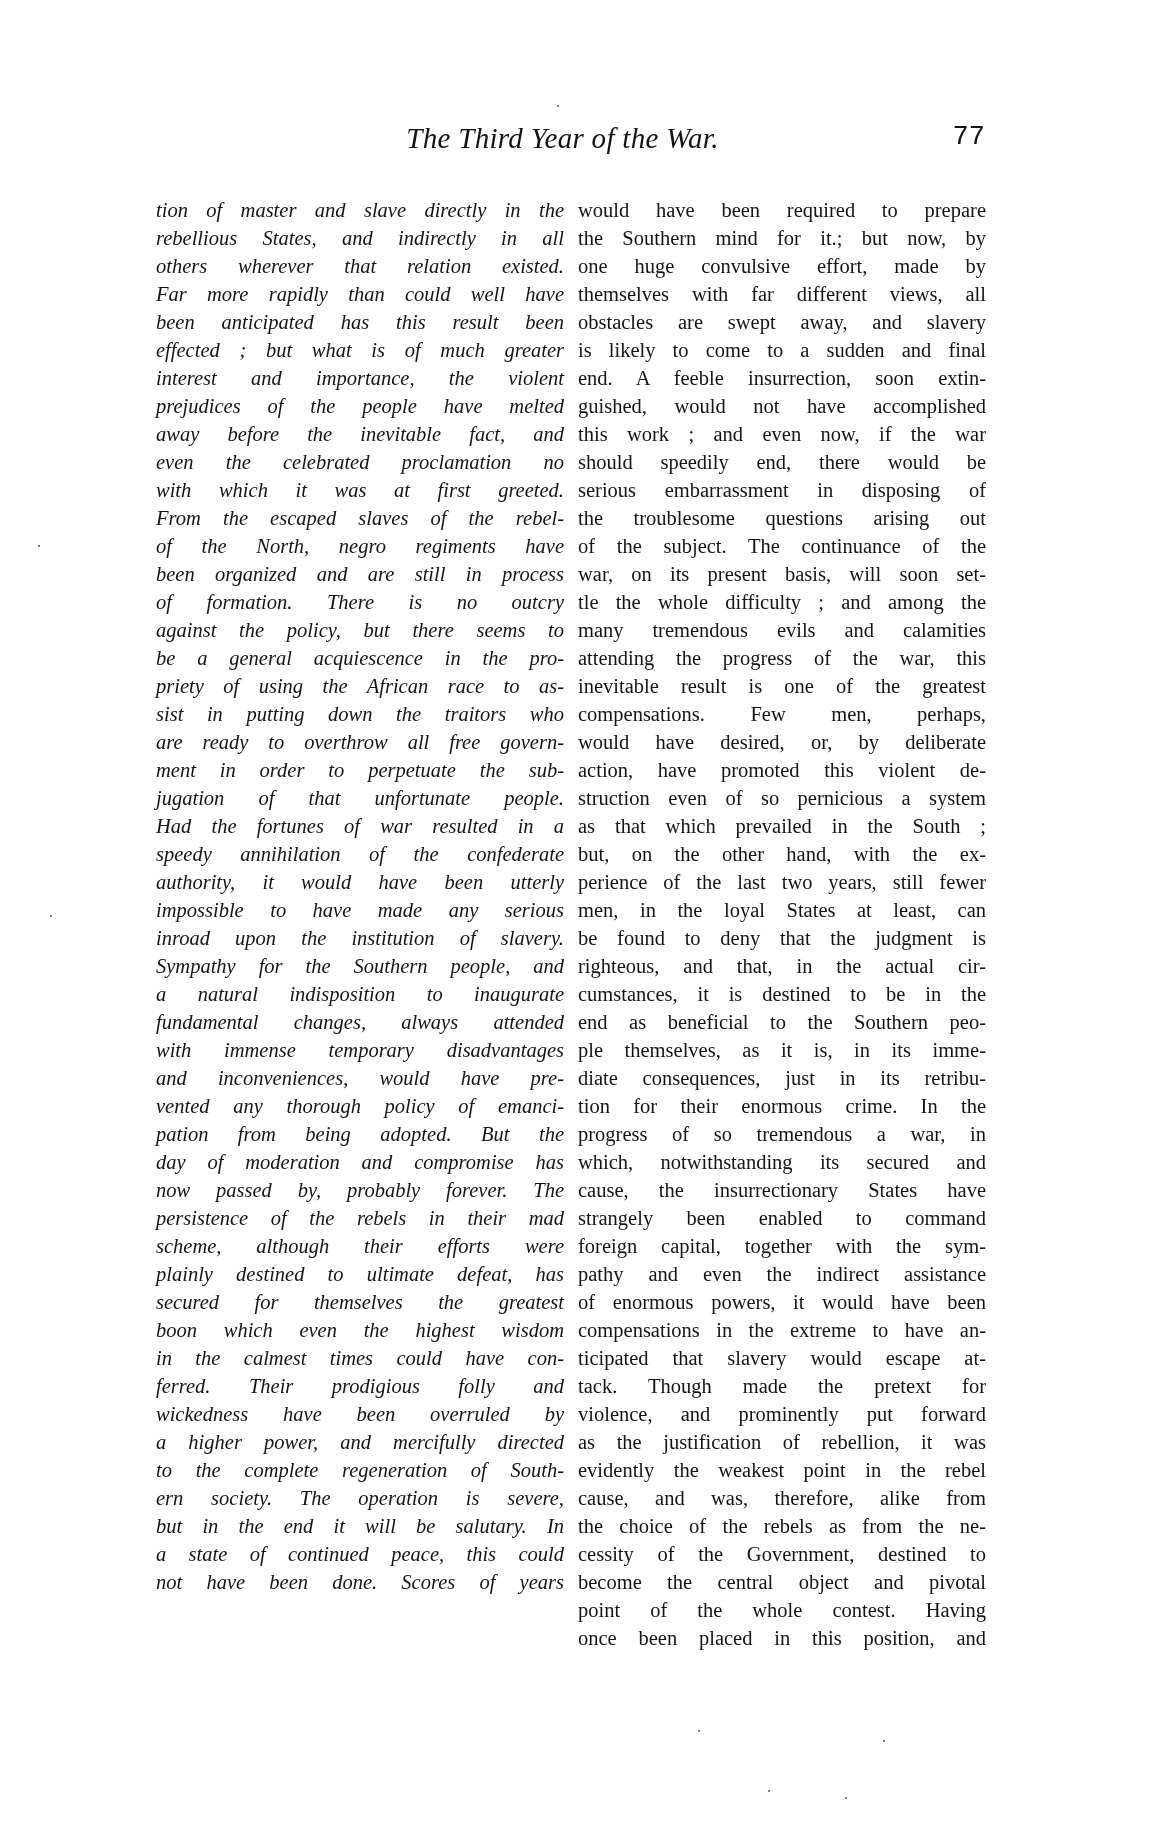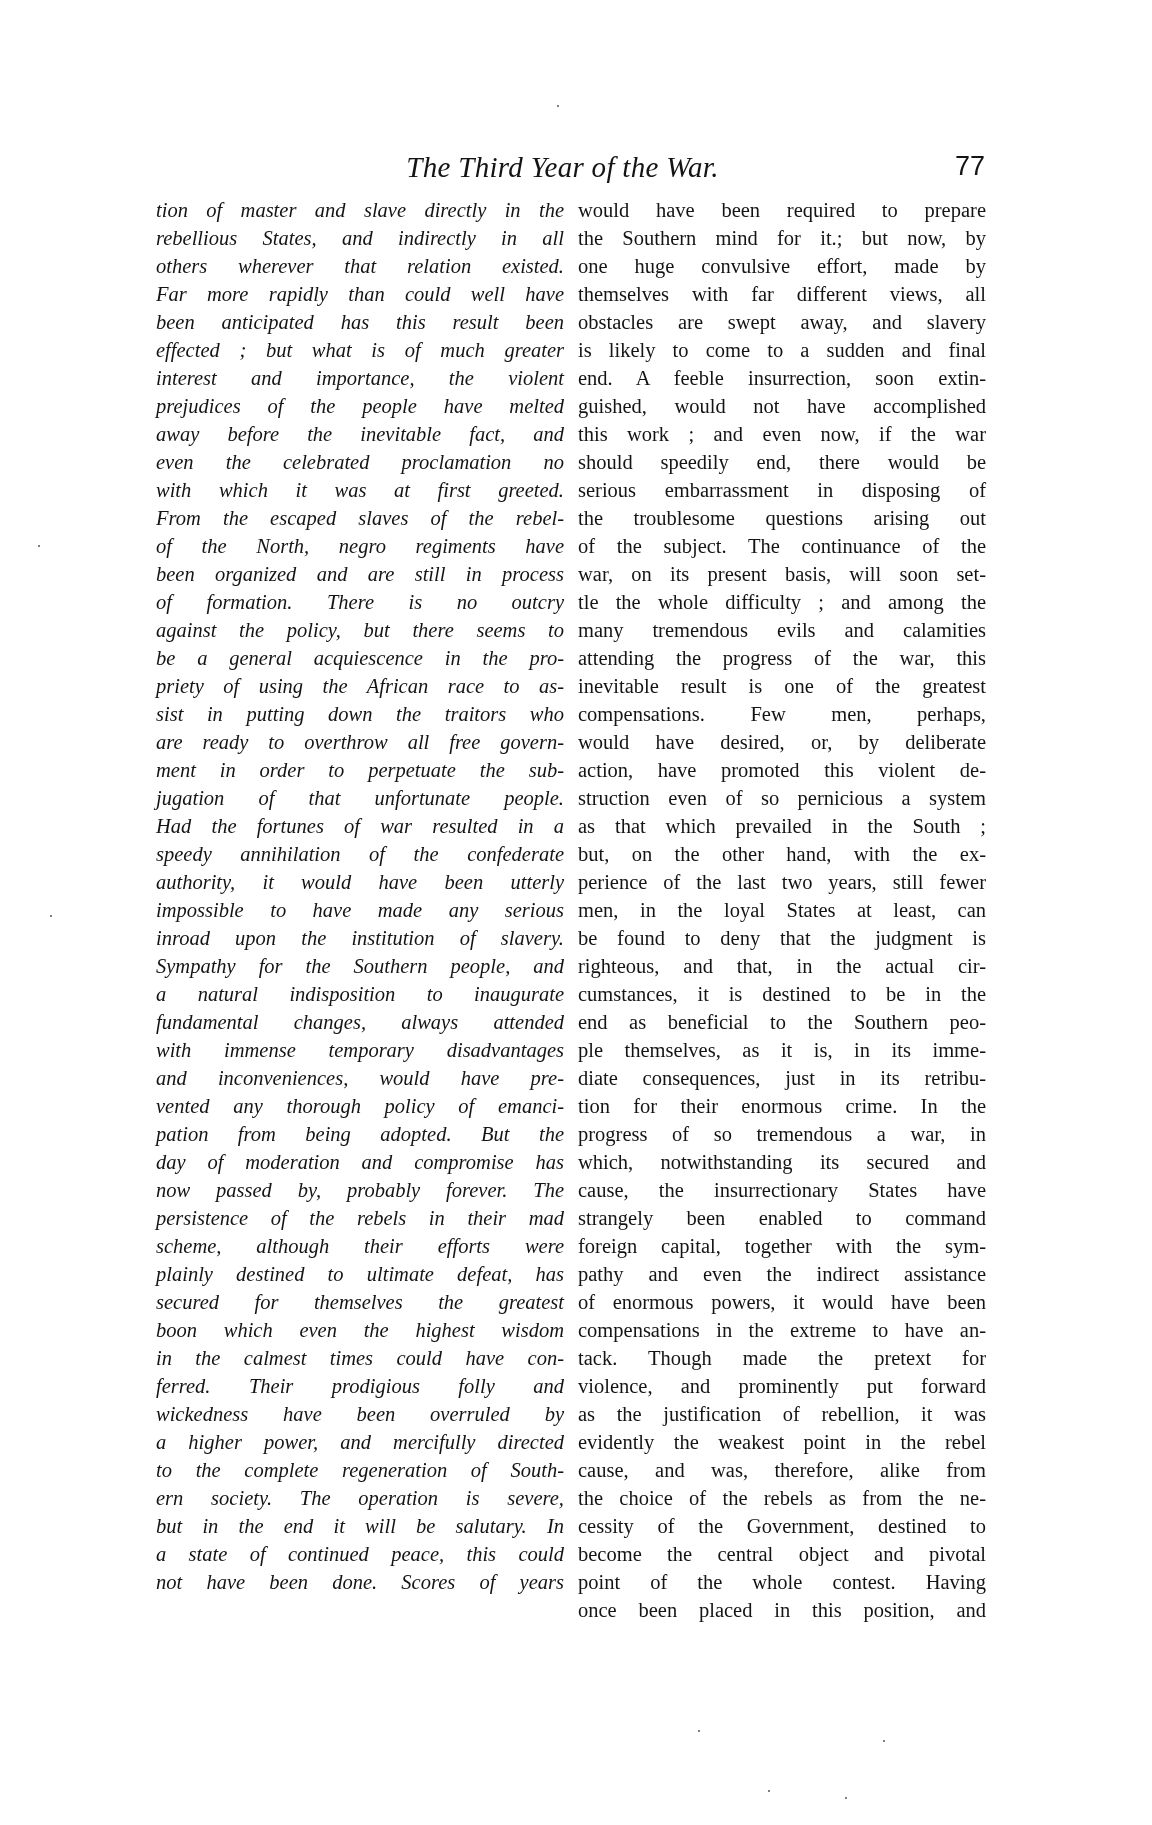--- a/index.html
+++ b/index.html
@@ -1,22 +1,22 @@
 <!DOCTYPE html>
 <html><head>
 <meta charset="utf-8">
 <style>
   html, body { margin: 0; padding: 0; background: #ffffff; }
   body { width: 1152px; height: 1825px; position: relative; overflow: hidden;
          font-family: "DejaVu Serif", "Liberation Serif", serif; color: #141414; }
-  .running-head { position: absolute; top: 122px; left: 140px; width: 845px; height: 40px; margin-top: 29px; }
+  .running-head { position: absolute; top: 122px; left: 140px; width: 845px; height: 40px; }
   .running-title { position: absolute; left: 0; right: 0; text-align: center;
                    font-family: "Liberation Serif", serif; font-style: italic;
                    font-size: 29px; letter-spacing: 0.3px; top: 0; }
-  .page-number { position: absolute; right: 0; top: 0; font-family: Liberation Sans, sans-serif;
+  .page-number { position: absolute; right: 0; top: 0; font-family: Liberation Mono, monospace;
                  font-size: 27px; }
   .column { position: absolute; top: 196px; width: 408px; }
   .col-left { left: 156px; font-style: italic; }
   .col-right { left: 578px; }
   .line { display: block; height: 28px; line-height: 28px;
           font-family: "Liberation Serif", serif; font-size: 20.5px;
           text-align: justify; text-align-last: justify; white-space: nowrap; }
   .line.last { text-align-last: justify; }
   .speck { position: absolute; width: 2px; height: 2px; background: #555; border-radius: 1px; }
 </style>
@@ -115,20 +115,21 @@
     <span class="line">diate consequences, just in its retribu-</span>
     <span class="line">tion for their enormous crime. In the</span>
     <span class="line">progress of so tremendous a war, in</span>
     <span class="line">which, notwithstanding its secured and</span>
     <span class="line">cause, the insurrectionary States have</span>
     <span class="line">strangely been enabled to command</span>
     <span class="line">foreign capital, together with the sym-</span>
     <span class="line">pathy and even the indirect assistance</span>
     <span class="line">of enormous powers, it would have been</span>
     <span class="line">compensations in the extreme to have an-</span>
+    <span class="line">ticipated that slavery would escape at-</span>
     <span class="line">tack. Though made the pretext for</span>
     <span class="line">violence, and prominently put forward</span>
     <span class="line">as the justification of rebellion, it was</span>
     <span class="line">evidently the weakest point in the rebel</span>
     <span class="line">cause, and was, therefore, alike from</span>
     <span class="line">the choice of the rebels as from the ne-</span>
     <span class="line">cessity of the Government, destined to</span>
     <span class="line">become the central object and pivotal</span>
     <span class="line">point of the whole contest. Having</span>
     <span class="line last">once been placed in this position, and</span>

